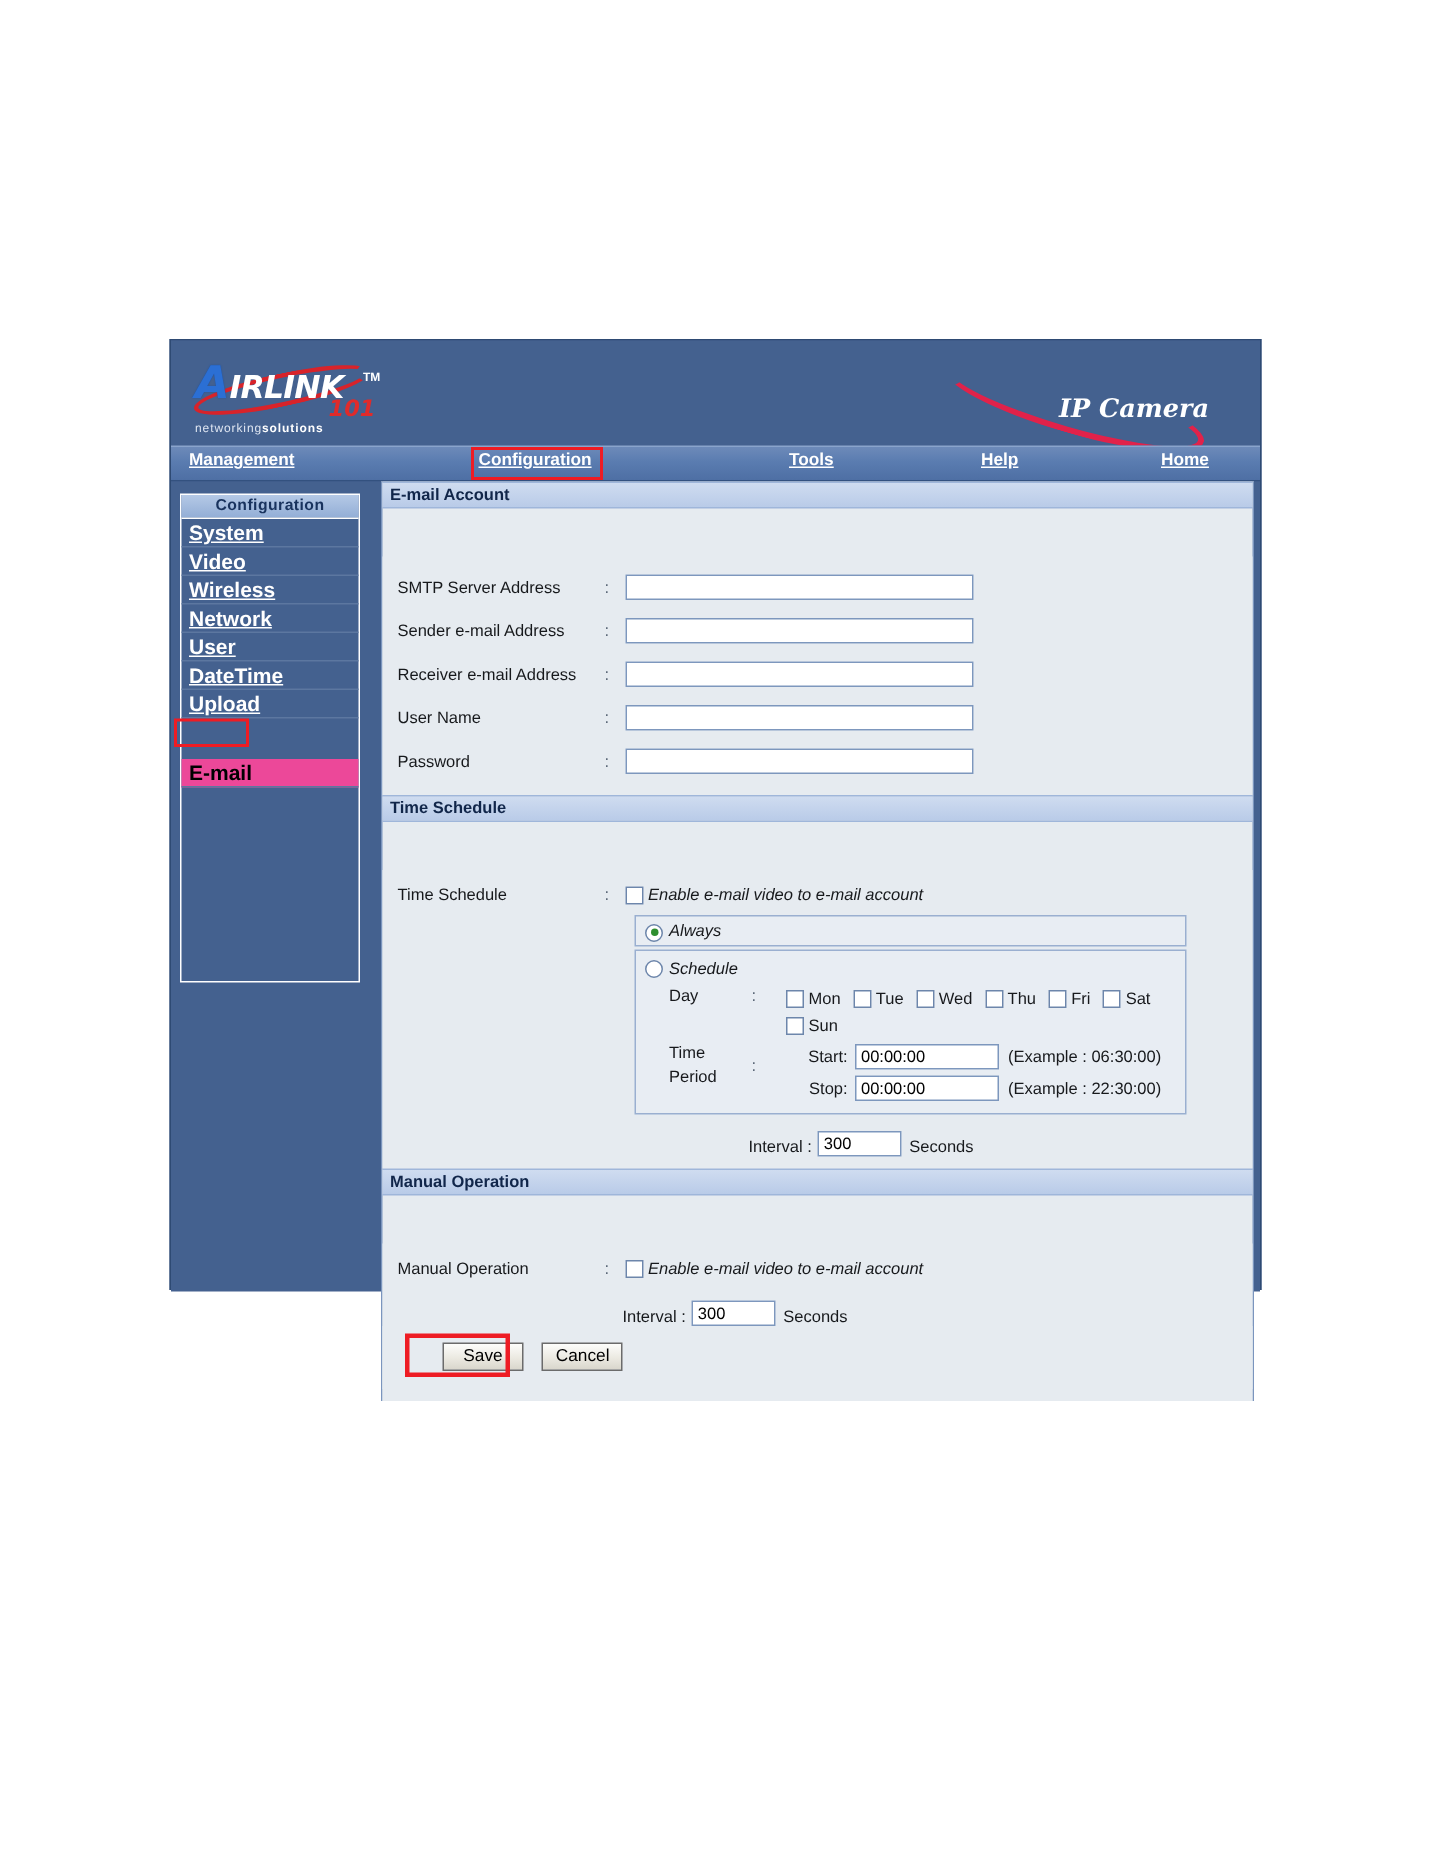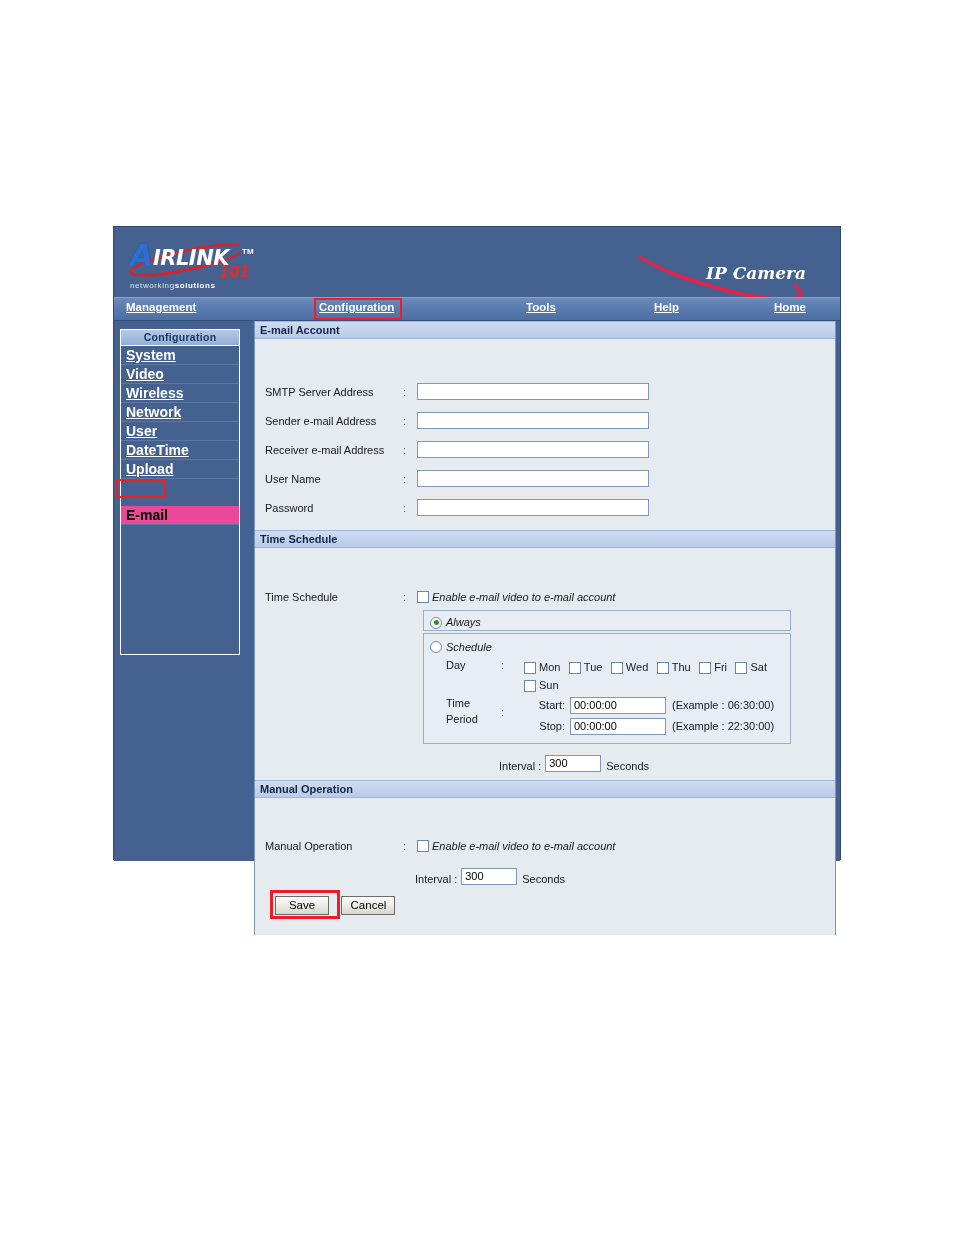--- a/index.html
+++ b/index.html
@@ -411,21 +411,21 @@
   }
   .interval-lbl {
     font-size: 11px;
     color: #17191c;
   }
   .txt-int { width: 56px; margin: 0 5px 0 4px; }
 
   
   .btn-row {
     position: relative;
-    padding: 10px 0 12px 20px;
+    padding: 10px 0 12px 40px;
     background: #e6ebf0;
   }
   .btn {
     display: inline-block;
     min-width: 54px;
     height: 19px;
     line-height: 17px;
     text-align: center;
     font-size: 11.5px;
     color: #000000;

